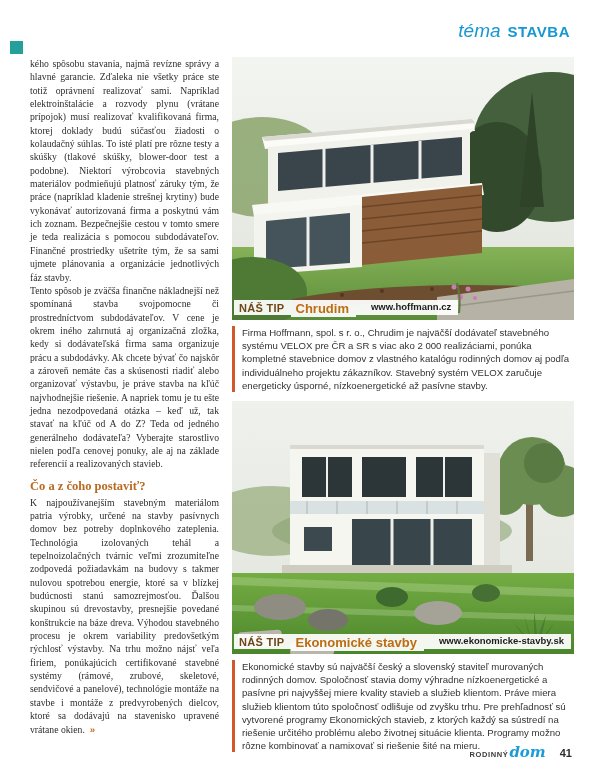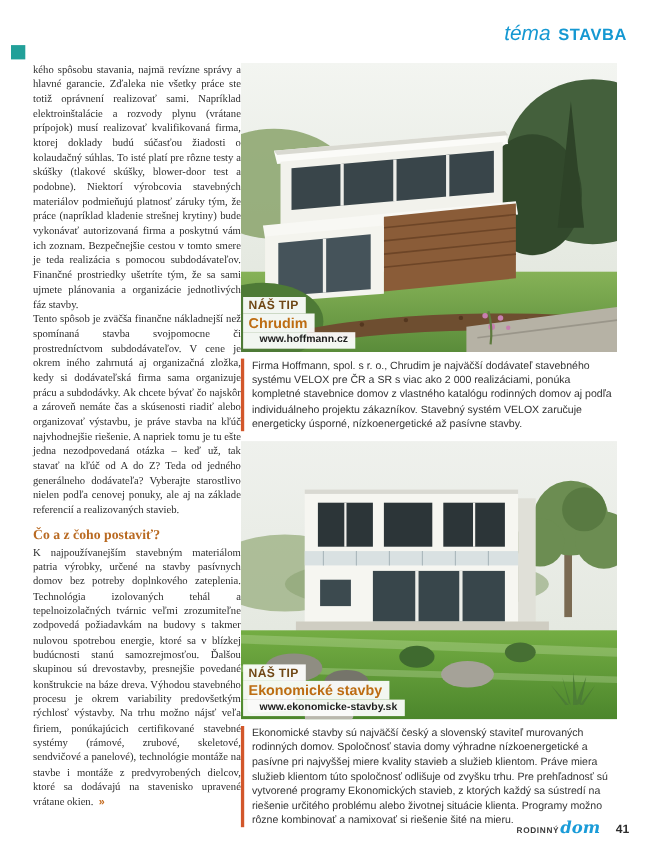--- a/index.html
+++ b/index.html
@@ -6,32 +6,32 @@
   body{width:600px;height:781px;background:#ffffff;overflow:hidden;
        font-family:"Liberation Serif",serif;}
   .page{position:relative;width:600px;height:781px;background:#fff;}
 
   .corner-marker{position:absolute;left:10px;top:41px;width:13px;height:13px;background:#22a099;}
 
   .page-header{position:absolute;top:20px;right:30px;white-space:nowrap;color:#1598d2;}
   .tema{font-family:Liberation Sans, sans-serif;font-style:italic;font-size:19px;margin-right:7px;}
   .stavba{font-family:"Liberation Sans",sans-serif;font-weight:bold;font-size:15px;letter-spacing:.5px;}
 
-  .content{position:absolute;top:57px;left:30px;display:flex;}
+  .content{position:absolute;top:57px;left:30px;display:flex;gap:13px;}
   .left-col{flex:0 0 189px;width:189px;}
   .body-text{margin:0;font-size:9.7px;line-height:13.35px;text-align:justify;color:#2d2d2d;}
   .section-heading{margin:8px 0 3px 0;font-size:12.5px;line-height:14px;color:#b96a22;
                    font-family:"Liberation Serif",serif;font-weight:bold;}
   .cont-marker{color:#c46a1e;font-weight:bold;font-family:"Liberation Sans",sans-serif;}
 
   .right-col{flex:0 0 342px;width:342px;}
   .photo{position:relative;margin:0;width:342px;height:263px;overflow:hidden;}
   .photo svg{display:block;}
   .photo2{height:253px;margin-top:9px;}
-  .tip-overlay{position:absolute;left:2px;bottom:3px;display:flex;flex-direction:column;
+  .tip-overlay{position:absolute;left:2px;bottom:3px;display:flex;flex-direction:row;
                align-items:flex-start;font-family:"Liberation Sans",sans-serif;text-align:right;}
   .tip-badge{background:rgba(255,255,255,.93);color:#6f4716;font-weight:bold;font-size:11px;
              letter-spacing:.3px;padding:2px 6px 1px 5px;}
   .tip-name{background:rgba(255,255,255,.93);color:#bd6c12;font-weight:bold;font-size:13px;
             padding:1px 7px 1px 5px;}
   .tip-url{background:rgba(255,255,255,.93);color:#1c1c1c;font-weight:bold;font-size:9.5px;
            padding:1px 7px 3px 15px;}
   .caption{margin:6px 0 0 0;border-left:3px solid #d2572b;padding-left:7px;
            font-family:"Liberation Sans",sans-serif;font-size:9.6px;line-height:13.2px;color:#333;}
 

